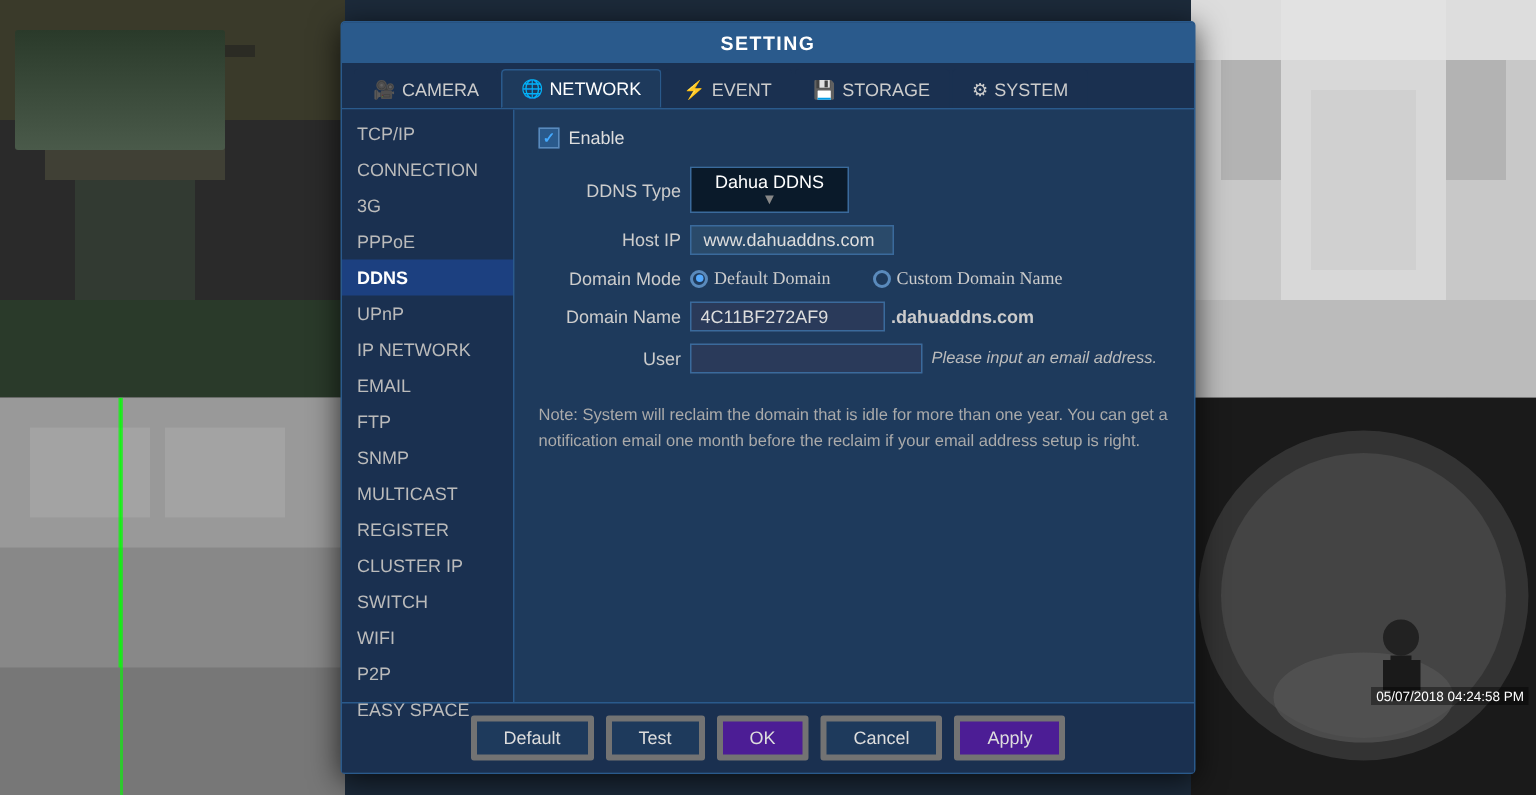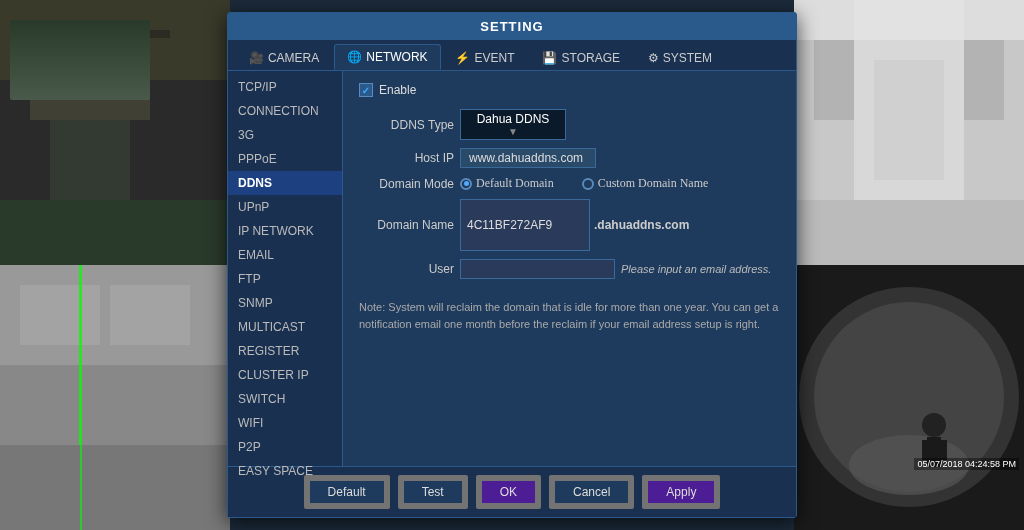--- a/index.html
+++ b/index.html
@@ -315,21 +315,21 @@
       display: flex;
       justify-content: center;
       gap: 8px;
       padding: 8px;
       background: #1a3050;
       border-top: 1px solid #2a5a8c;
     }
 
     .btn {
       padding: 4px 18px;
-      border: 6px solid #737373;
+      border: 4px solid #737373;
       background: #1e3a5c;
       color: #ddd;
       font-size: 12px;
       cursor: pointer;
       border-radius: 2px;
       min-width: 55px;
       text-align: center;
     }
 
     .btn.primary {
@@ -474,21 +474,21 @@
             <div class="radio-item">
               <div class="radio-circle"></div>
               <span>Custom Domain Name</span>
             </div>
           </div>
         </div>
 
         <div class="form-row">
           <span class="form-label">Domain Name</span>
           <div class="domain-name-row">
-            <input type="text" class="form-input" value="4C11BF272AF9" style="background: rgb(42, 58, 90); color: rgb(221, 221, 221); border: 1px solid rgb(58, 106, 156); padding: 18px 6px; font-size: 12px; width: 130px;">
+            <input type="text" class="form-input" value="4C11BF272AF9" style="background: rgb(42, 58, 90); color: rgb(221, 221, 221); border: 1px solid rgb(58, 106, 156); padding: 2px 6px; font-size: 12px; width: 130px;">
             <span class="input-suffix">.dahuaddns.com</span>
           </div>
         </div>
 
         <div class="form-row">
           <span class="form-label">User</span>
           <input type="text" class="form-input wide" style="background: rgb(42, 58, 90); color: rgb(221, 221, 221); border: 1px solid rgb(58, 106, 156); padding: 2px 6px; font-size: 12px; width: 155px; height: 20px;">
           <span class="user-hint">Please input an email address.</span>
         </div>
 

